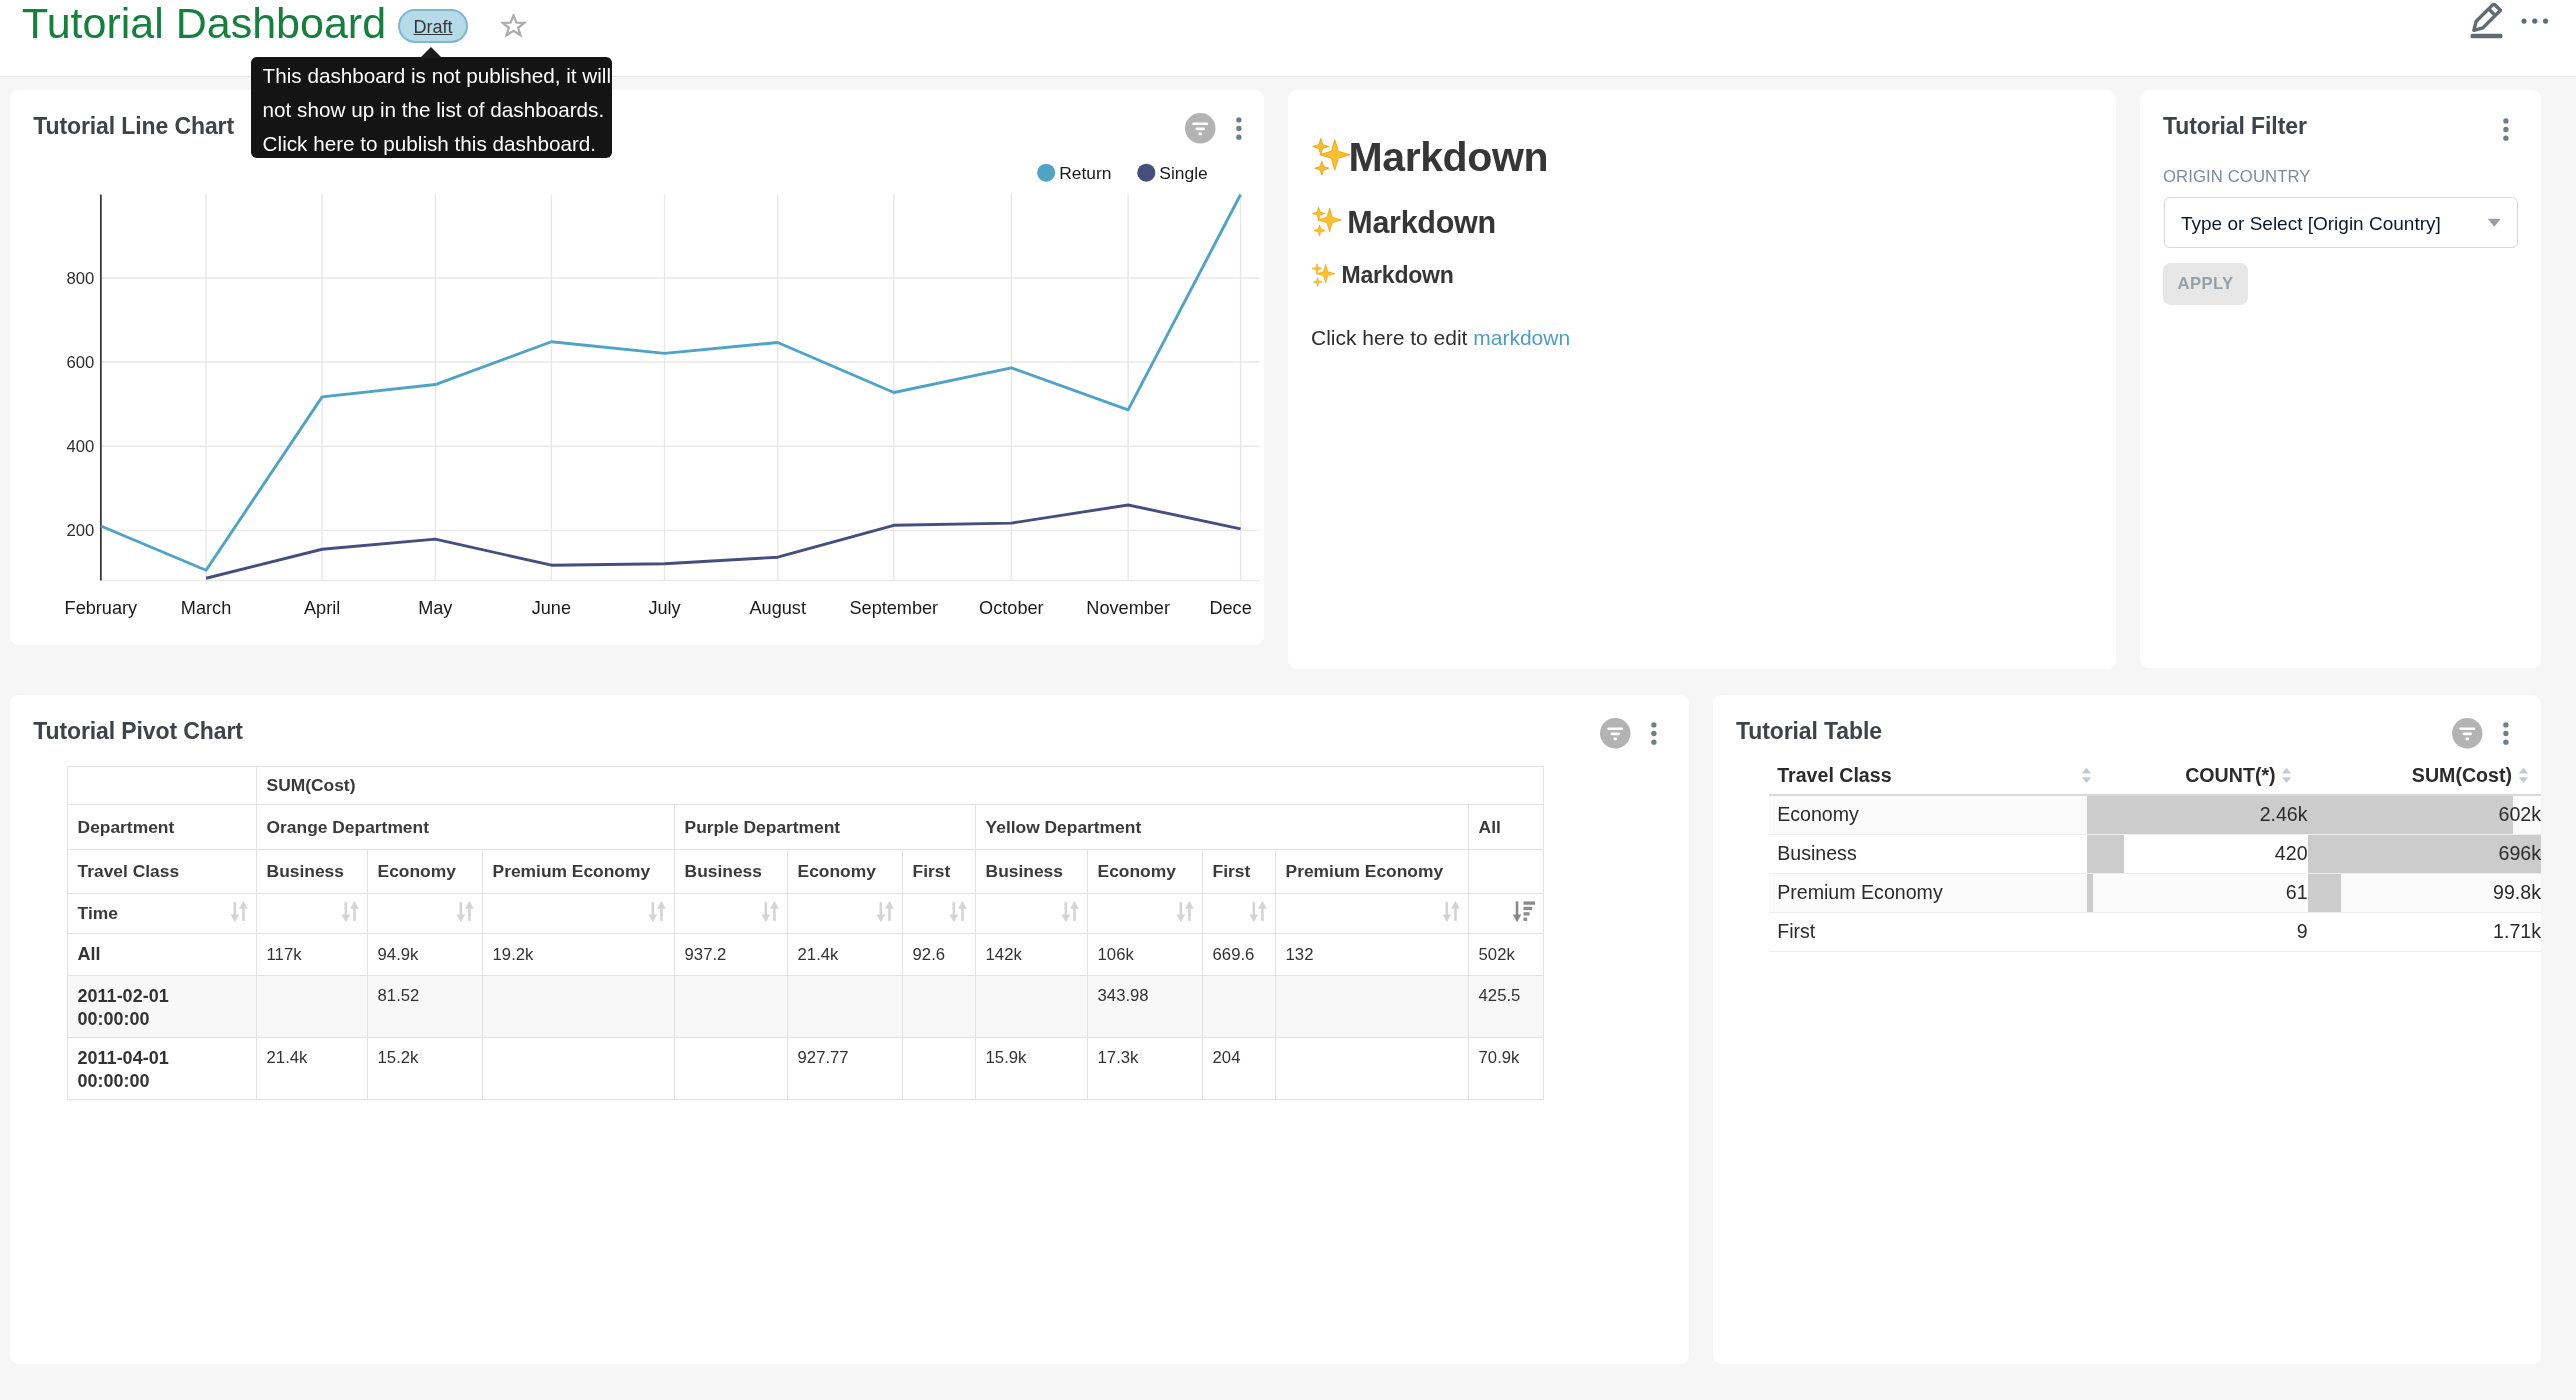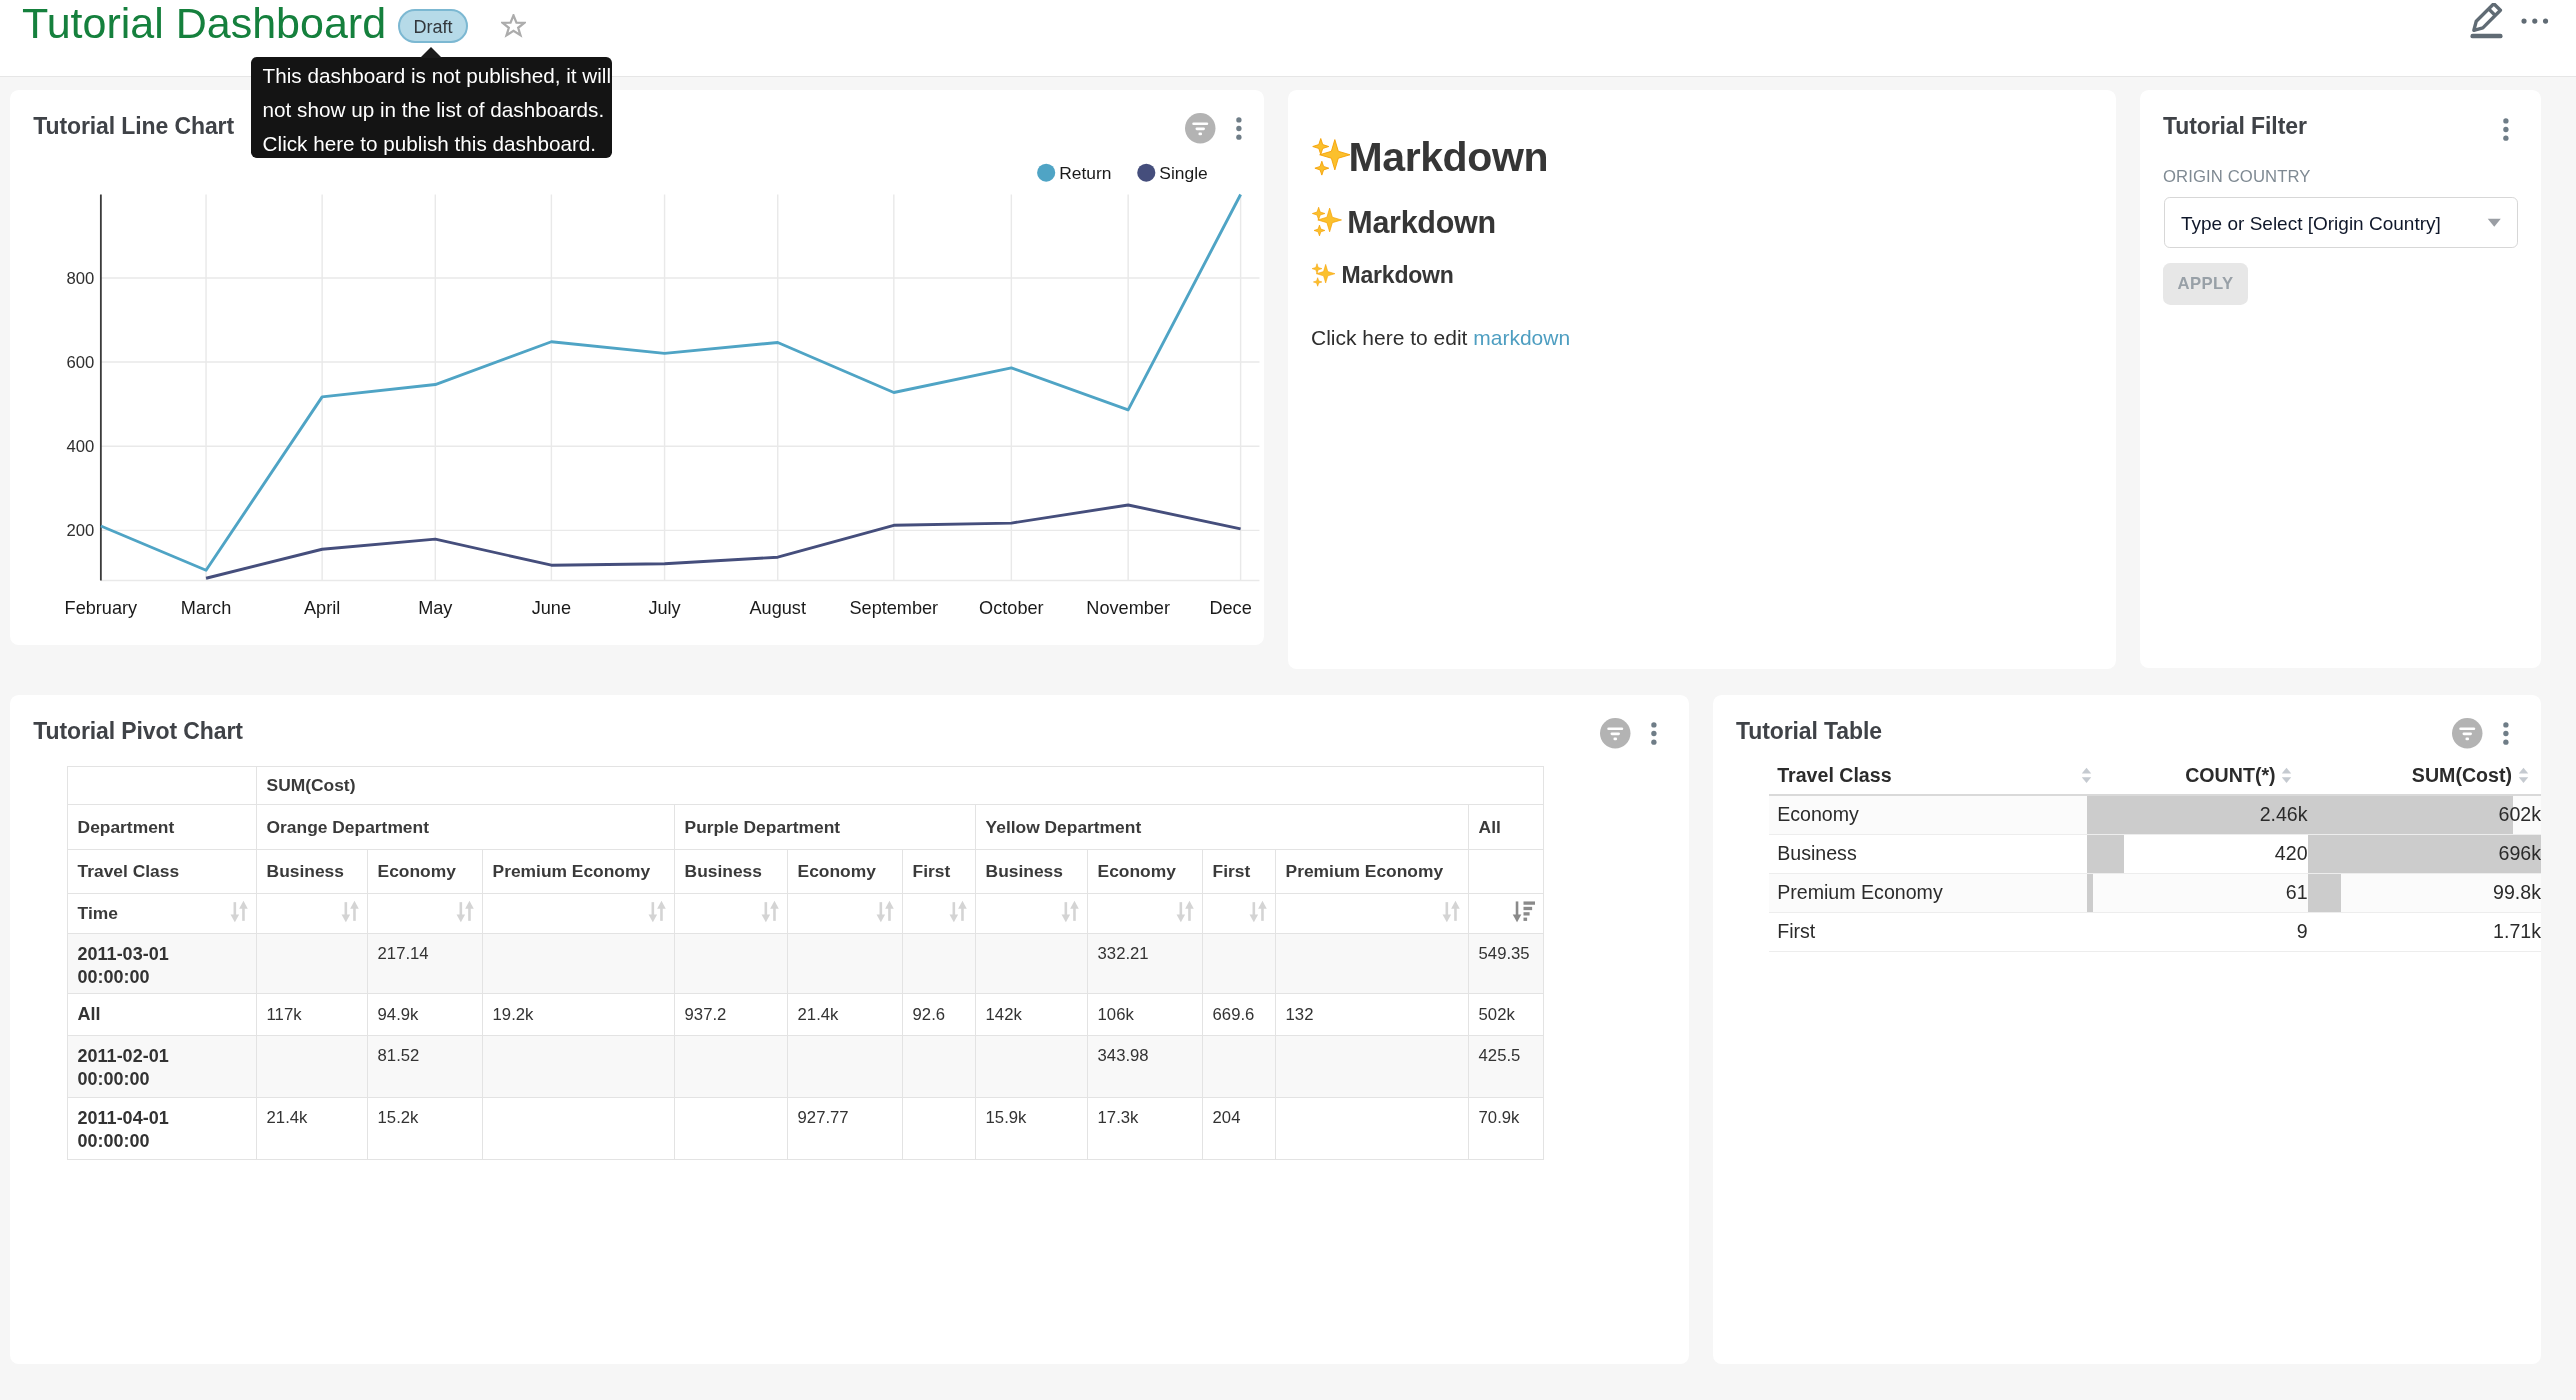--- a/index.html
+++ b/index.html
@@ -1,19 +1,19 @@
 <!DOCTYPE html>
 <html style="font-size:11.6px"><head>
 <meta charset="utf-8">
 <style>
 * { margin:0; padding:0; box-sizing:border-box; }
 html,body { width:2576px; height:1400px; background:#F6F6F6; font-family:"Liberation Sans", sans-serif; color:#333; overflow:hidden; }
 .hdr { position:absolute; left:0; top:0; width:2576px; height:77px; background:#fff; border-bottom:1.5px solid #E6E6E6; }
 .title { position:absolute; left:22px; top:-0.7px; font-size:43px; color:#15803d; font-weight:400; }
-.pill { position:absolute; left:398px; top:8.7px; width:70px; height:34px; background:#B6DAE8; border:2.2px solid #7CB8D2; border-radius:17.4px; text-align:center; line-height:32px; font-size:18px; color:#32373C; }
+.pill { position:absolute; left:398px; top:8.7px; width:70px; height:34px; background:#B6DAE8; border:2.2px solid #7CB8D2; border-radius:17.4px; text-align:center; line-height:32px; font-size:18px; color:#32373C;text-decoration:underline; }
 .card { position:absolute; background:#fff; border-radius:8.7px; }
 .ctitle { position:absolute; left:23px; top:23px; font-size:23px; font-weight:700; color:#3F4247; letter-spacing:-0.1px; }
 .tooltip { position:absolute; left:251px; top:57px; width:361px; height:101px; background:#141414; border-radius:5.8px; color:#fff; font-size:20.7px; line-height:34px; padding:1.5px 0 0 11.6px; white-space:nowrap; z-index:30; }
 .tooltip:before { content:""; position:absolute; top:-10.2px; left:169px; border-left:11px solid transparent; border-right:11px solid transparent; border-bottom:11px solid #1b1b1b; }
 table { border-collapse:collapse;margin-left:33px; }
 .pvt { position:absolute; left:24px; top:71px; table-layout:fixed; font-size:16.7px; color:#333; }
 .pvt td, .pvt th { border:1.5px solid #E3E3E3; padding:0 0 0 9.4px; text-align:left; font-weight:400; vertical-align:middle; overflow:hidden; white-space:nowrap; }
 .pvt th { font-weight:700; color:#3A3A3A; font-size:17.4px; }
 .pvt .dt { font-weight:700; font-size:18px; vertical-align:top; padding-top:8.7px; line-height:23px; }
 .pvt .vtop { vertical-align:top; padding-top:10.2px; }
@@ -335,34 +335,20 @@
                   <rect x="6.2" y="2" width="3.6" height="22"></rect>
                   <polygon points="2,20 14,20 8,31"></polygon>
                   <rect x="17" y="2" width="16" height="4.6"></rect>
                   <rect x="17" y="9.5" width="12" height="4.6"></rect>
                   <rect x="17" y="17" width="8.5" height="4.6"></rect>
                   <rect x="17" y="24.5" width="5" height="4.6"></rect>
                 </g>
               </svg></span>
           </th>
         </tr>
-    <tr style="height:60px" class="odd">
-          <td class="dt">2011-03-01<br>00:00:00</td>
-          <td></td>
-          <td class="vtop">217.14</td>
-          <td></td>
-          <td></td>
-          <td></td>
-          <td></td>
-          <td></td>
-          <td class="vtop">332.21</td>
-          <td></td>
-          <td></td>
-          <td class="vtop">549.35</td>
-        </tr>
     <tr style="height:42px">
           <td class="dt" style="vertical-align:middle;padding-top:0;">All</td>
           <td>117k</td>
           <td>94.9k</td>
           <td>19.2k</td>
           <td>937.2</td>
           <td>21.4k</td>
           <td>92.6</td>
           <td>142k</td>
           <td>106k</td>

